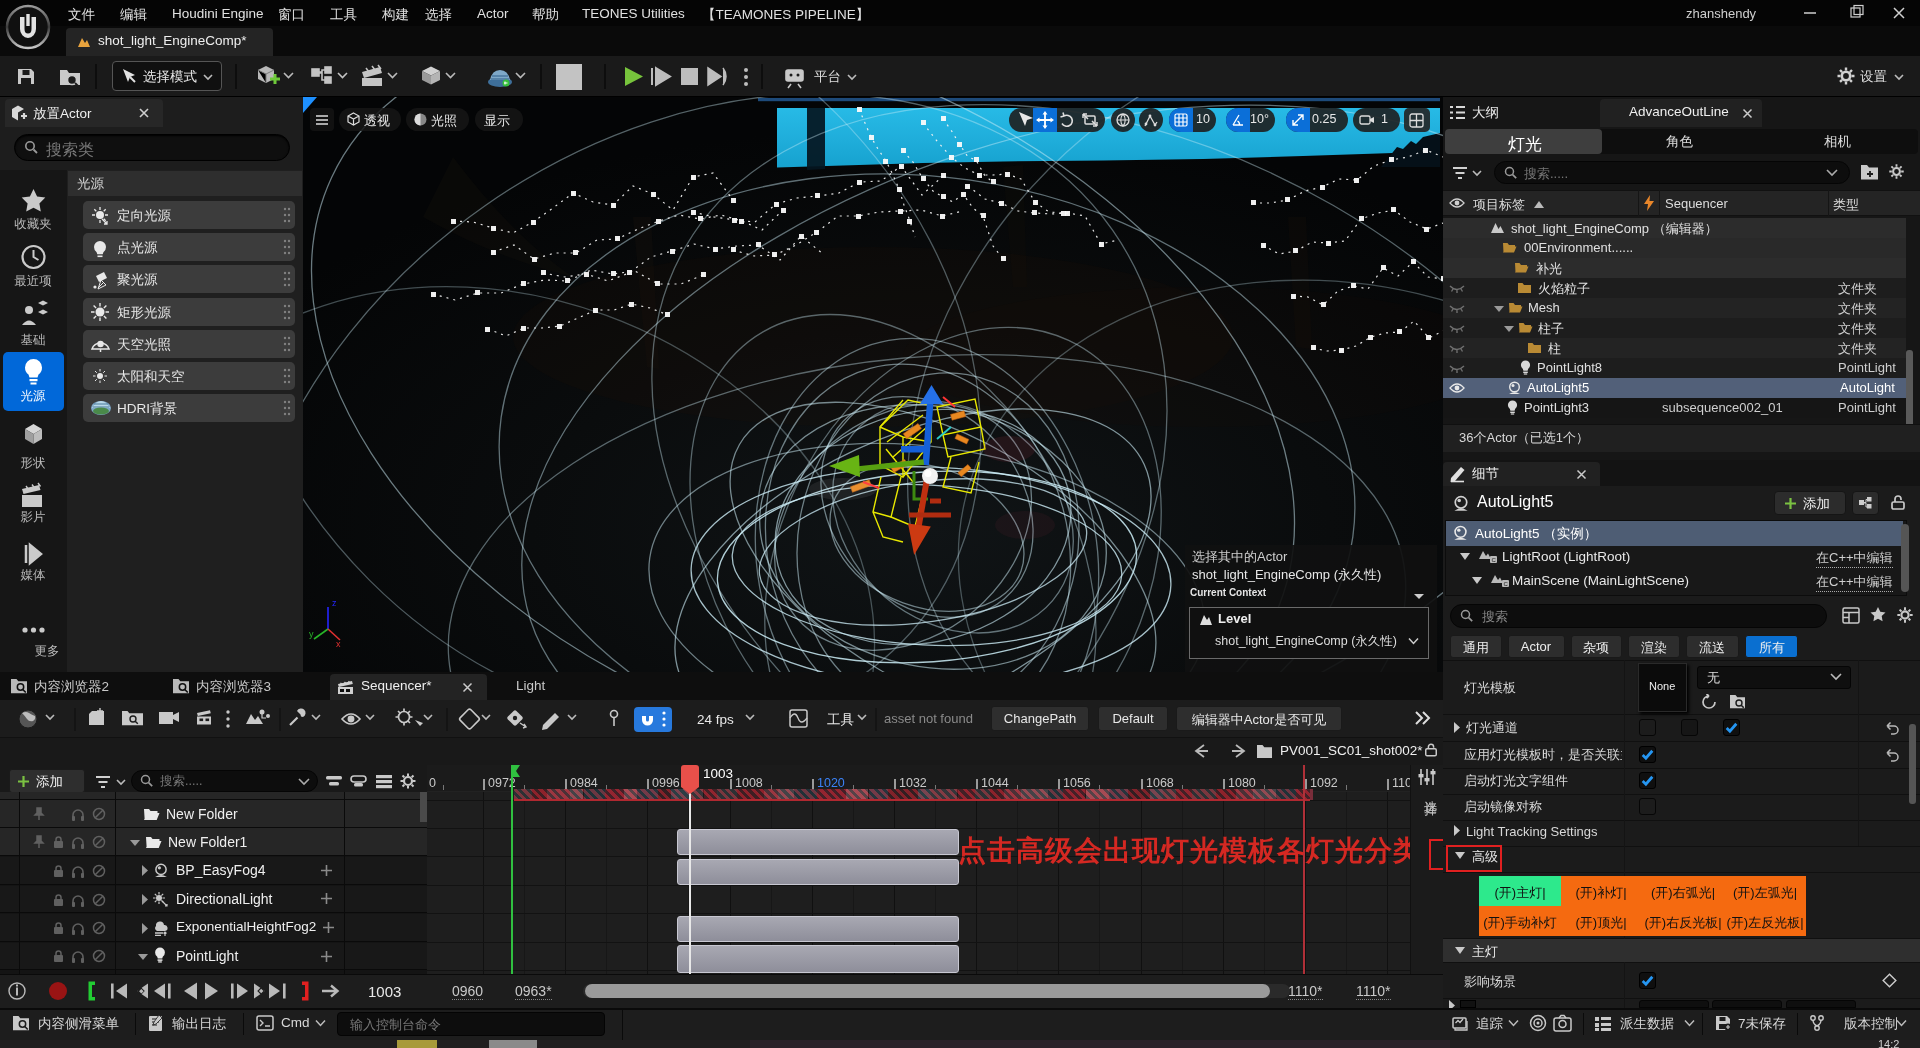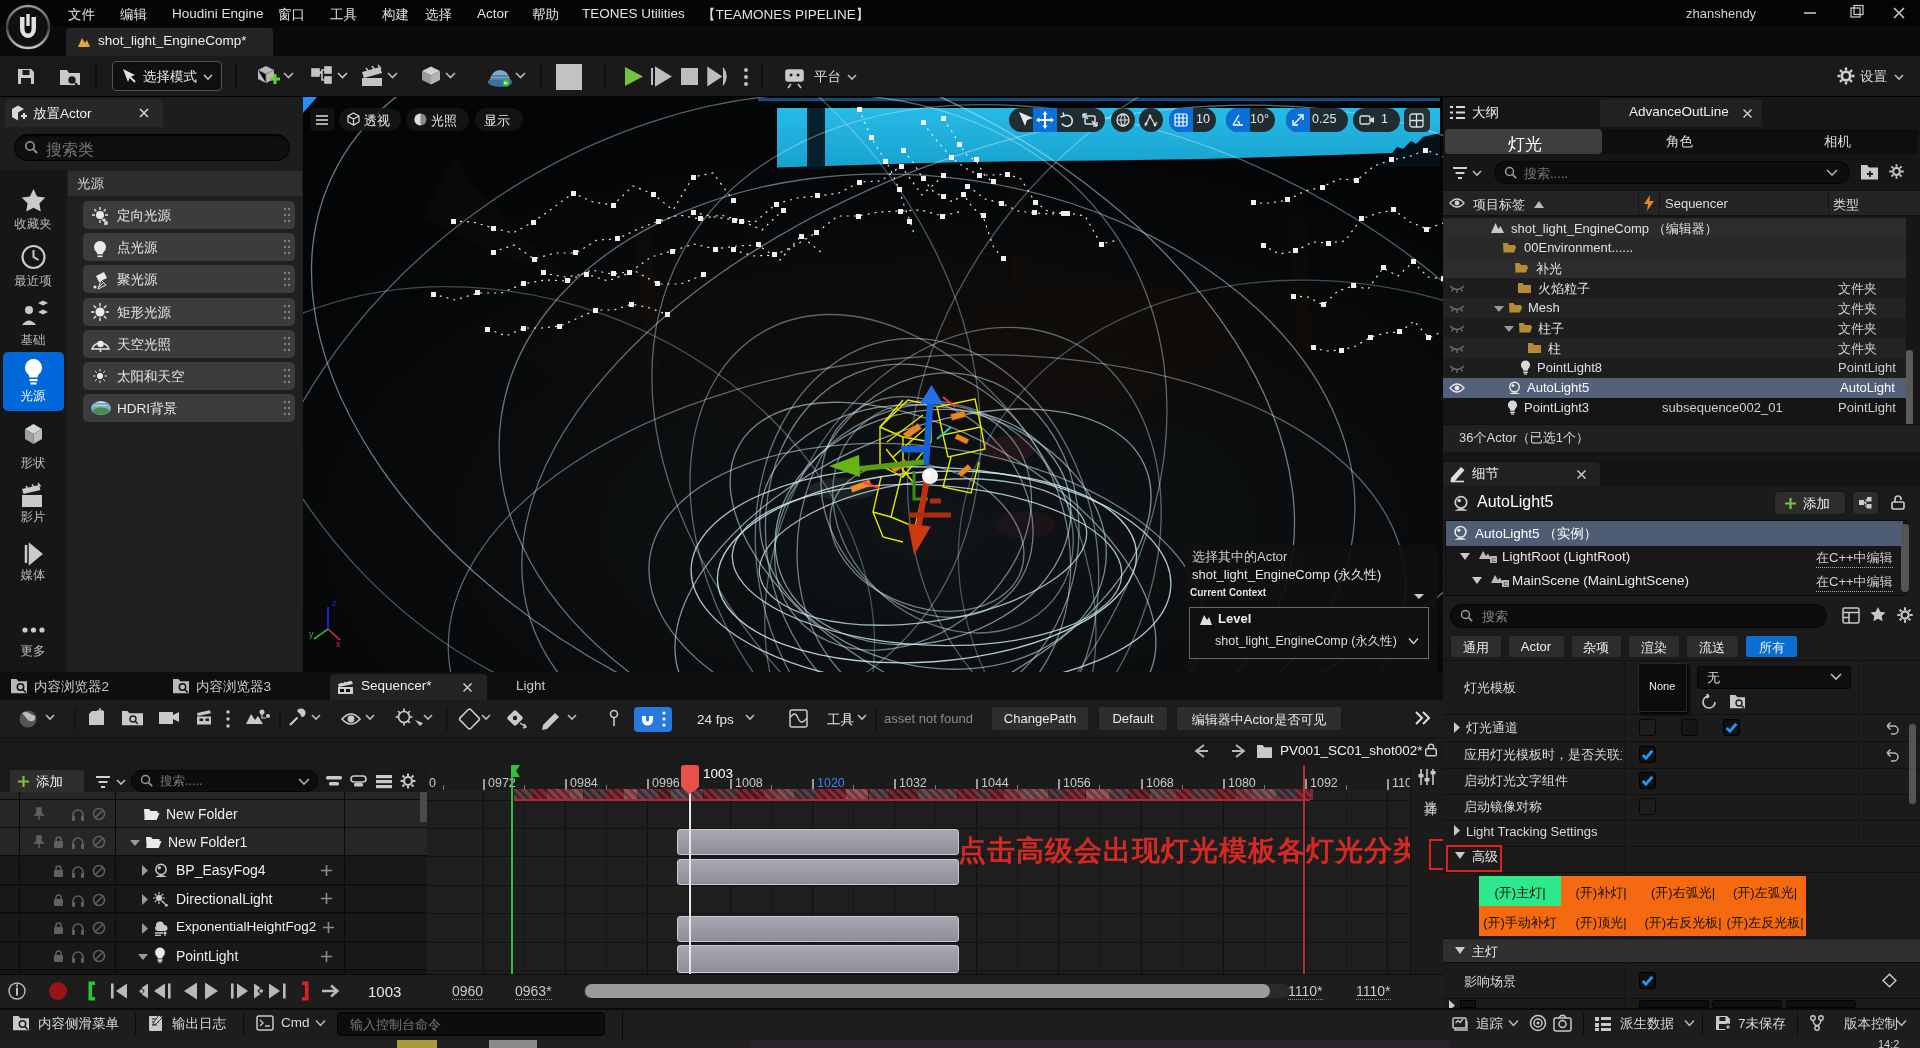--- a/index.html
+++ b/index.html
@@ -196,21 +196,21 @@
       <circle cx="42" cy="533" r="2.6"></circle>
     </g>
 </svg>
 <div class="tx" style="left:33px;top:216px;font-size:12.5px;color:#b9b9b9;transform:translateX(-50%);">收藏夹</div>
 <div class="tx" style="left:33px;top:273px;font-size:12.5px;color:#b9b9b9;transform:translateX(-50%);">最近项</div>
 <div class="tx" style="left:33px;top:332px;font-size:12.5px;color:#b9b9b9;transform:translateX(-50%);">基础</div>
 <div class="tx" style="left:33px;top:388px;font-size:12.5px;color:#ffffff;transform:translateX(-50%);">光源</div>
 <div class="tx" style="left:33px;top:455px;font-size:12.5px;color:#b9b9b9;transform:translateX(-50%);">形状</div>
 <div class="tx" style="left:33px;top:509px;font-size:12.5px;color:#b9b9b9;transform:translateX(-50%);">影片</div>
 <div class="tx" style="left:33px;top:567px;font-size:12.5px;color:#b9b9b9;transform:translateX(-50%);">媒体</div>
-<div class="tx" style="left:33px;top:643px;font-size:12.5px;color:#b9b9b9;transform:translateX(-50%);">更多</div>
+<div class="tx" style="left:47px;top:643px;font-size:12.5px;color:#b9b9b9;transform:translateX(-50%);">更多</div>
 <div class="ab" style="left:83px;top:201px;width:212px;height:28px;background:#3c3c3c;border-radius:5px;"></div>
 <div class="tx" style="left:117px;top:207px;font-size:13.5px;color:#e8e8e8;">定向光源</div>
 <svg class="ab" style="left:283px;top:207px;" width="8" height="16" viewBox="0 0 8 16">
     <g fill="#808080">
       <circle cx="2" cy="2" r="1.2"></circle>
       <circle cx="6" cy="2" r="1.2"></circle>
       <circle cx="2" cy="8" r="1.2"></circle>
       <circle cx="6" cy="8" r="1.2"></circle>
       <circle cx="2" cy="14" r="1.2"></circle>
       <circle cx="6" cy="14" r="1.2"></circle>

